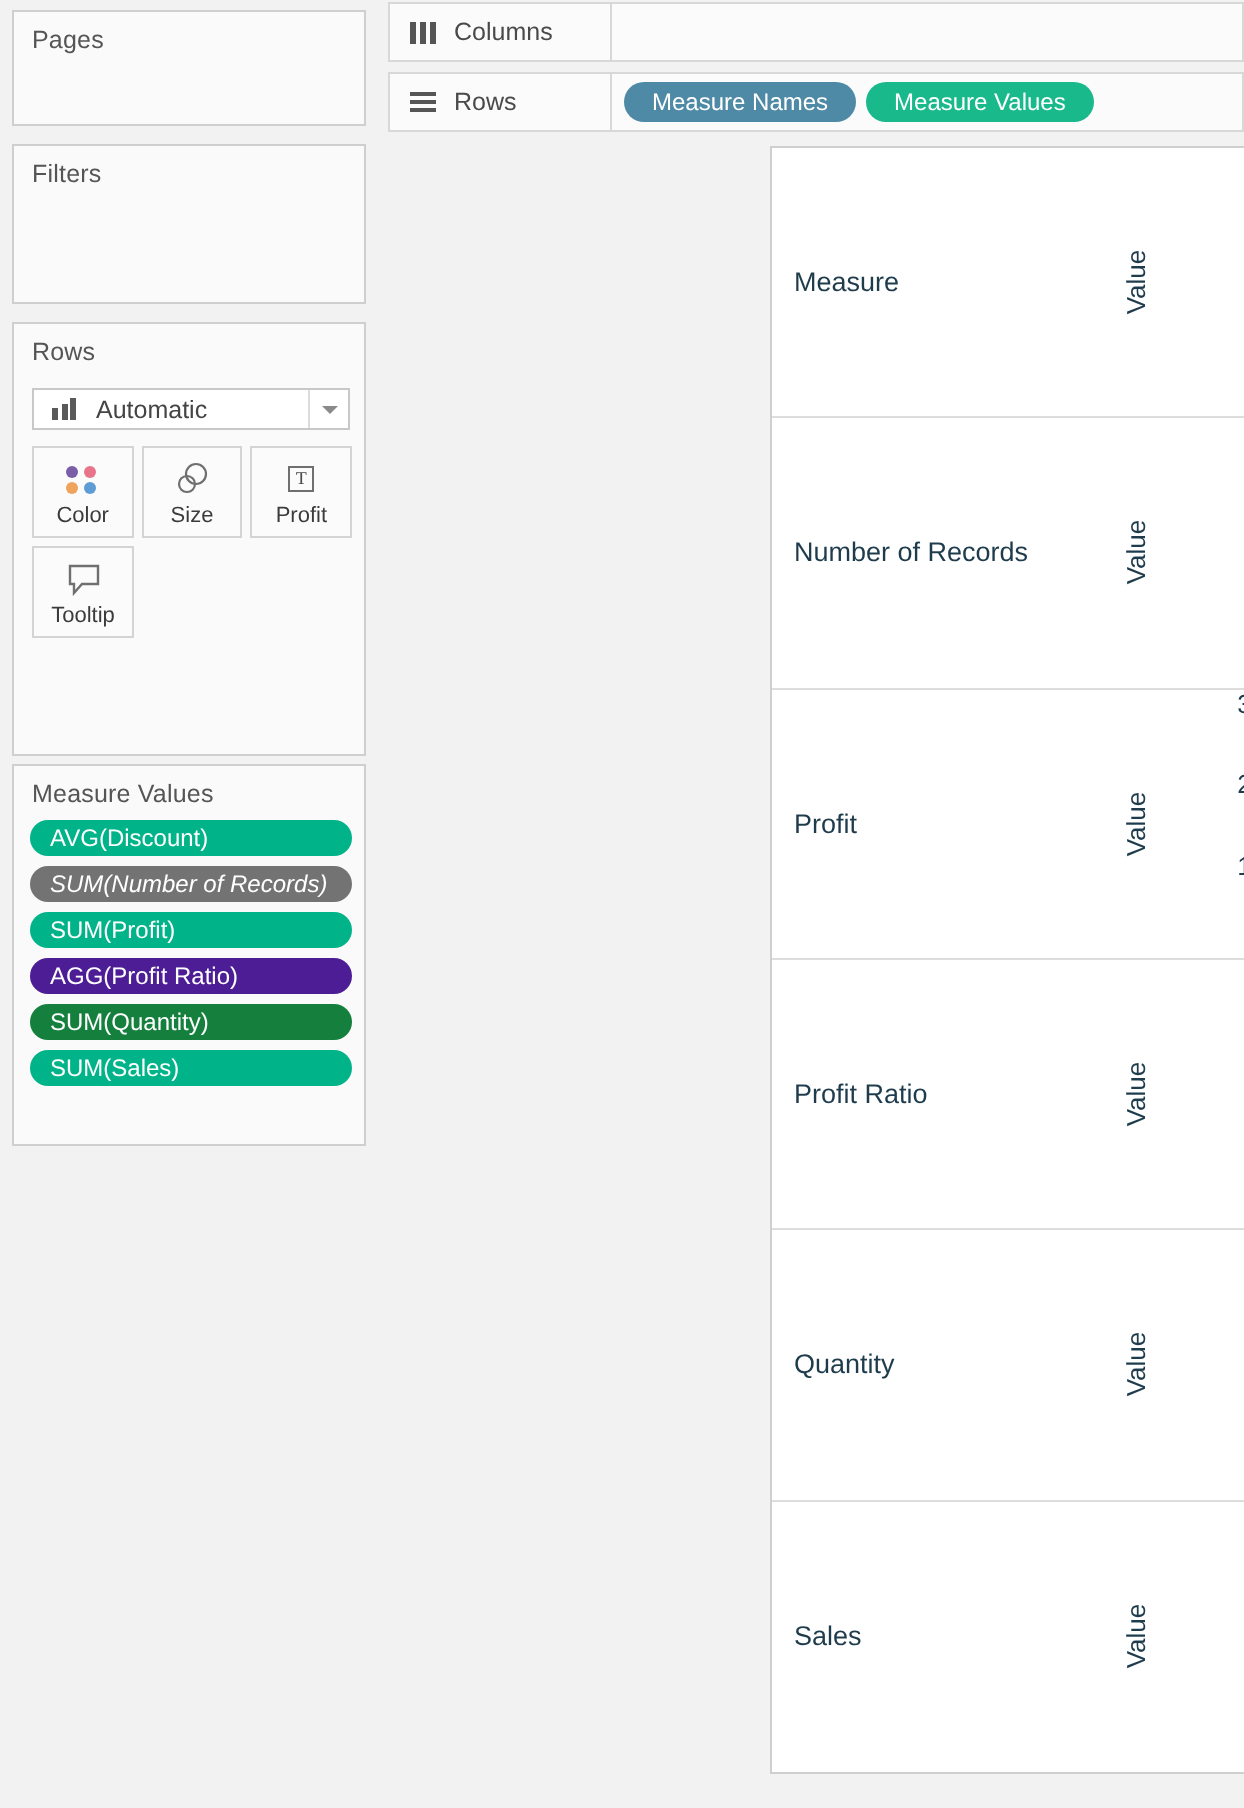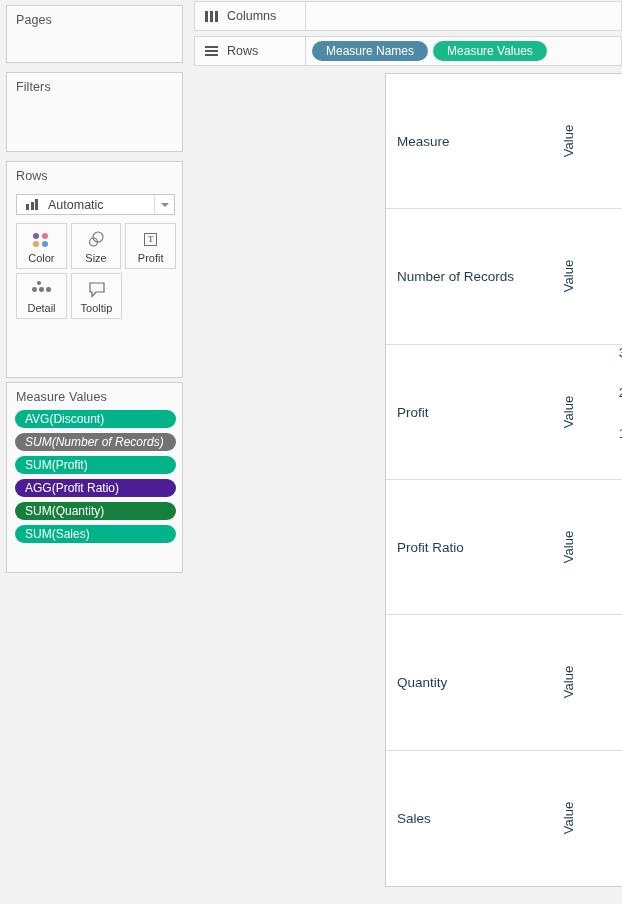--- a/index.html
+++ b/index.html
@@ -204,31 +204,20 @@
           <div class="mark-btn">
             <span class="glyph">
                 <span class="tbox">T</span>
               </span>
             <span class="mb-label">Profit</span>
           </div>
         </div>
         <div class="mark-row">
           <div class="mark-btn">
             <span class="glyph">
-              <span class="dots3">
-                  <b class="up"></b>
-                  <b></b>
-                  <b></b>
-                  <b></b>
-                </span>
-            </span>
-            <span class="mb-label">Detail</span>
-          </div>
-          <div class="mark-btn">
-            <span class="glyph">
               <svg width="20" height="17" viewBox="0 0 20 17">
                   <path d="M3 2 H17 V11 H9 L5 15.5 V11 H3 Z" fill="none" stroke="#6f6f6f" stroke-width="1.2"></path>
                 </svg>
             </span>
             <span class="mb-label">Tooltip</span>
           </div>
         </div>
       </div>
     </div>
 

